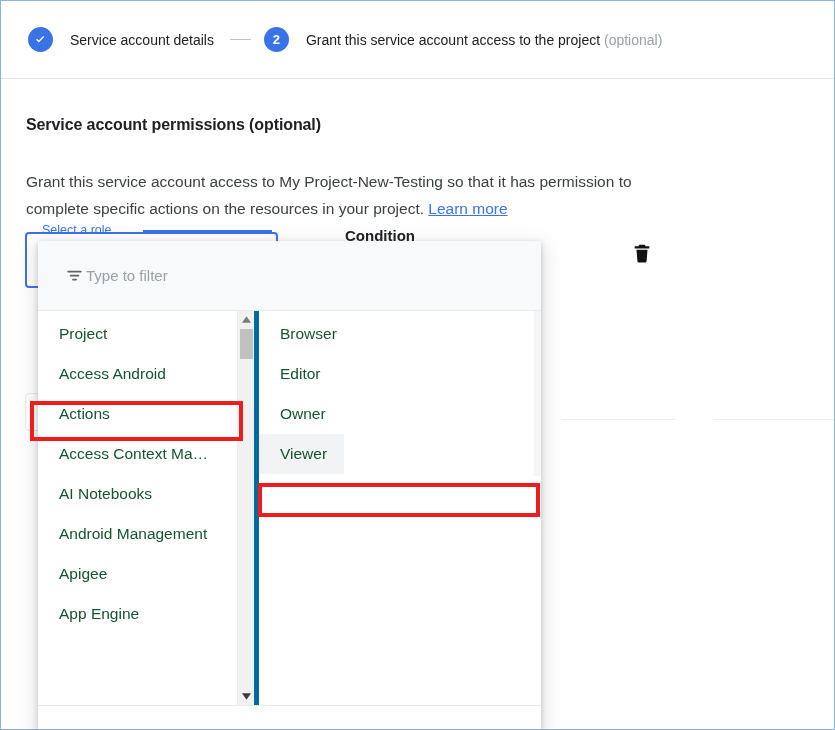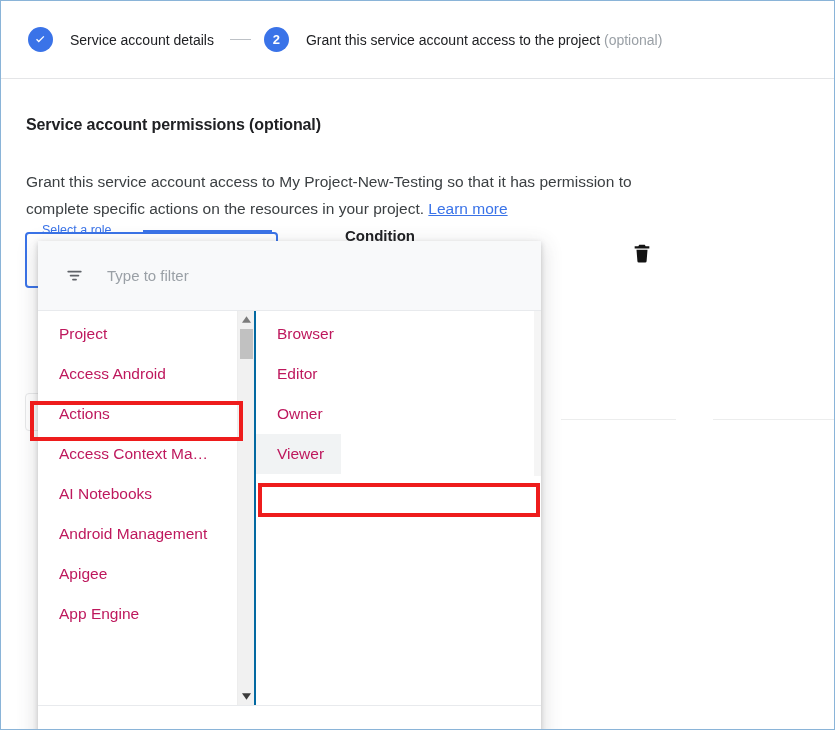--- a/index.html
+++ b/index.html
@@ -127,21 +127,20 @@
   #filter-bar {
     height: 70px; flex: 0 0 auto;
     background: #f8f9fa;
     border-bottom: 1px solid #e8eaed;
     display: flex; align-items: center;
     padding: 0 0 0 27px;
   }
   #filter-icon { width: 19px; height: 19px; flex: 0 0 auto; }
   #filter-input {
     border: none; outline: none; background: transparent;
-    margin-left: 21px;
     font-size: 15px; color: #b91c1c;
     font-family: "Liberation Sans", sans-serif;
     width: 380px;
   }
   #filter-input::placeholder { color: #9aa0a6; }
 
   #columns {
     flex: 1 1 auto;
     display: flex;
     min-height: 0;
@@ -149,28 +148,28 @@
   }
   .col { position: relative; height: 100%; }
   #col-categories {
     width: 216px; flex: 0 0 auto;
     background: #ffffff;
     overflow: hidden;
   }
   #col-roles {
     flex: 1 1 auto;
     background: #ffffff;
-    border-left: 2px solid #0369a1;
+    border-left: 5px solid #0369a1;
     overflow: hidden;
     position: relative;
   }
   .opt {
     height: 40px; display: flex; align-items: center;
     padding-left: 21px;
-    font-size: 15.5px; color: #be185d;
+    font-size: 15.5px; color: #14532d;
     cursor: pointer; white-space: nowrap;
   }
   .opt.hovered { background: #f1f3f4; }
   #col-categories .opt:first-child { margin-top: 3px; }
   #col-roles .opt { padding-left: 21px; }
   #col-roles .opt-wrap { padding-top: 3px; }
   #col-roles .opt.hovered {
     background: #f1f3f4;
     display: inline-flex; width: 85px;
   }

